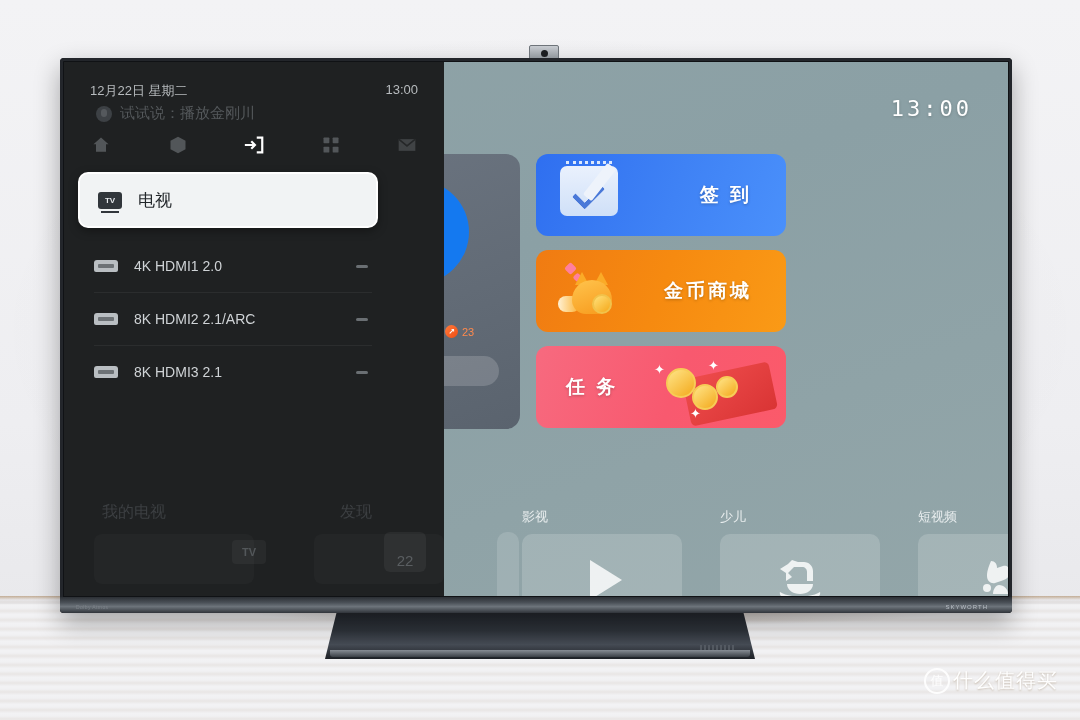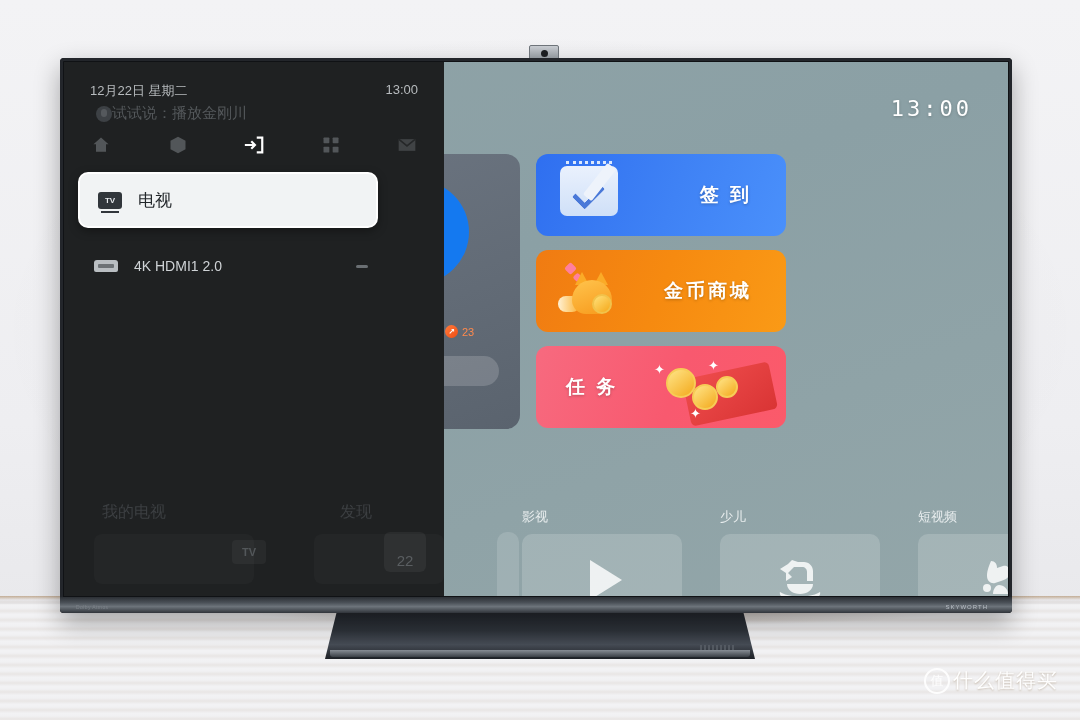--- a/index.html
+++ b/index.html
@@ -169,21 +169,21 @@
   .cat-left-stub{position:absolute;left:-25px;top:24px;width:22px;height:92px;
     border-radius:10px;background:rgba(255,255,255,0.14);}
   .tri{width:0;height:0;border-left:32px solid rgba(255,255,255,.82);
     border-top:20px solid transparent;border-bottom:20px solid transparent;margin-left:8px;}
 
   
   .overlay{position:absolute;left:0;top:0;width:380px;height:534px;background:#2e3032;}
   .ov-dim{position:absolute;inset:0;background:rgba(20,21,22,0.55);}
   .ov-head{position:absolute;left:26px;top:20px;right:26px;display:flex;
     justify-content:space-between;color:#b7bbbe;font-size:13px;}
-  .ov-voice{position:absolute;left:32px;top:42px;display:flex;align-items:center;gap:0;
+  .ov-voice{position:absolute;left:32px;top:42px;display:flex;align-items:center;gap:8px;
     color:#54585b;font-size:15px;}
   .mic{width:16px;height:16px;border-radius:50%;background:#3d4145;position:relative;}
   .mic:after{content:"";position:absolute;left:5px;top:3px;width:6px;height:8px;
     border-radius:3px;background:#55595d;}
   .ov-nav{position:absolute;left:26px;top:66px;right:26px;height:34px;display:flex;
     align-items:center;justify-content:space-between;}
   .nav-ic{width:22px;height:22px;opacity:.42;color:#9aa0a5;display:flex;
     align-items:center;justify-content:center;}
   .nav-ic.active{opacity:1;color:#fff;}
 
@@ -441,20 +441,30 @@
           <span class="tvicon">TV</span>
           <span class="lbl">电视</span>
         </div>
 
         <div class="ilist">
           <div class="irow">
             <span class="hdmi"></span>
             <span class="iname">4K HDMI1 2.0</span>
             <span class="dash"></span>
           </div>
+          <div class="irow">
+            <span class="hdmi"></span>
+            <span class="iname">8K HDMI2 2.1/ARC</span>
+            <span class="dash"></span>
+          </div>
+          <div class="irow">
+            <span class="hdmi"></span>
+            <span class="iname">8K HDMI3 2.1</span>
+            <span class="dash"></span>
+          </div>
         </div>
       </div>
     </div>
 
     <div class="tv-bezel"></div>
     <div class="tv-chin">
       <span class="brand">SKYWORTH</span>
       <span class="dolby">Dolby Atmos</span>
     </div>
   </div>

